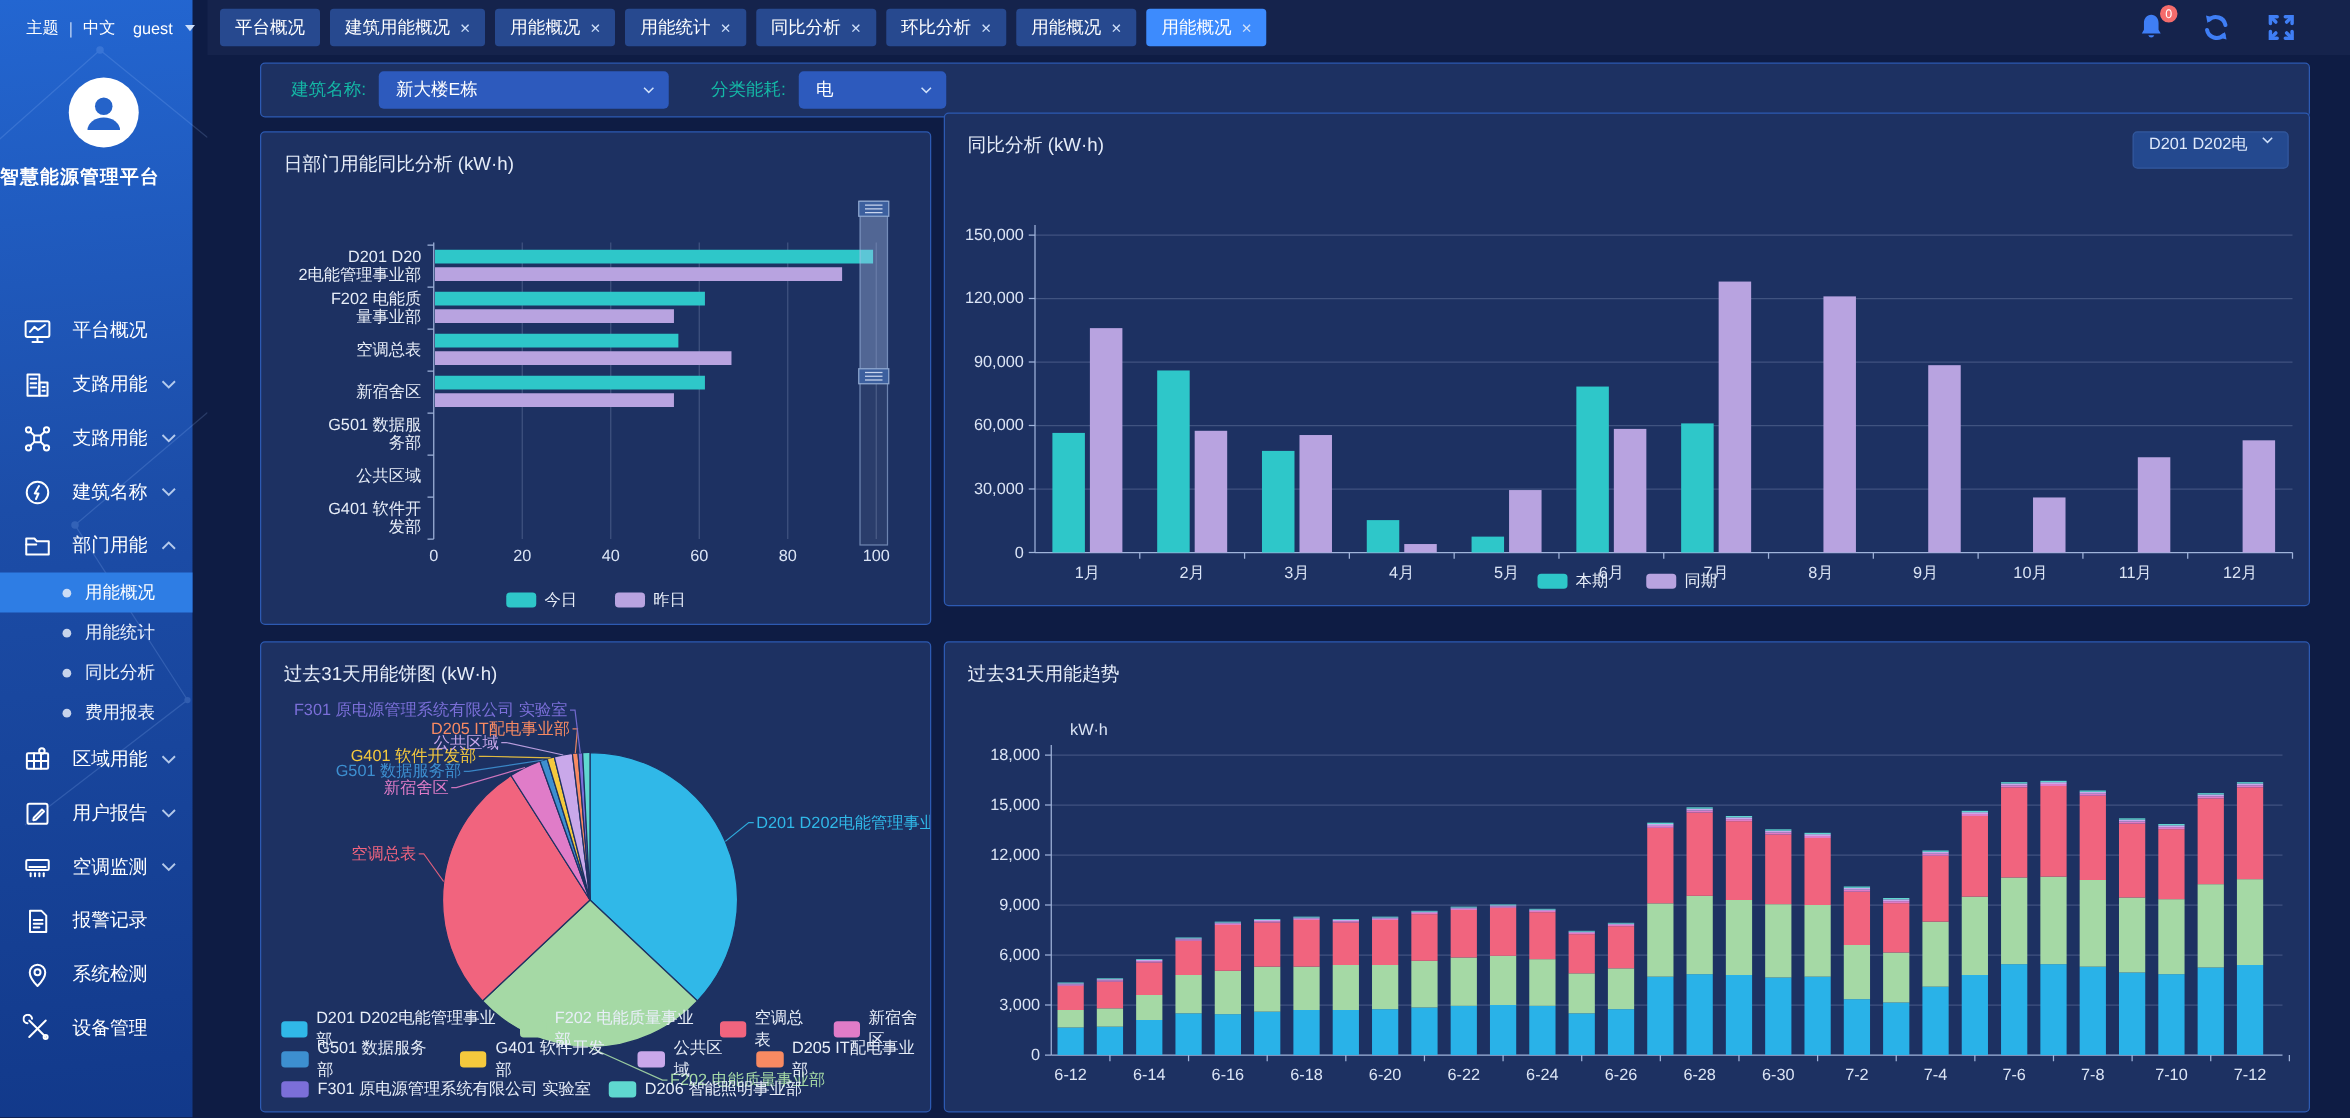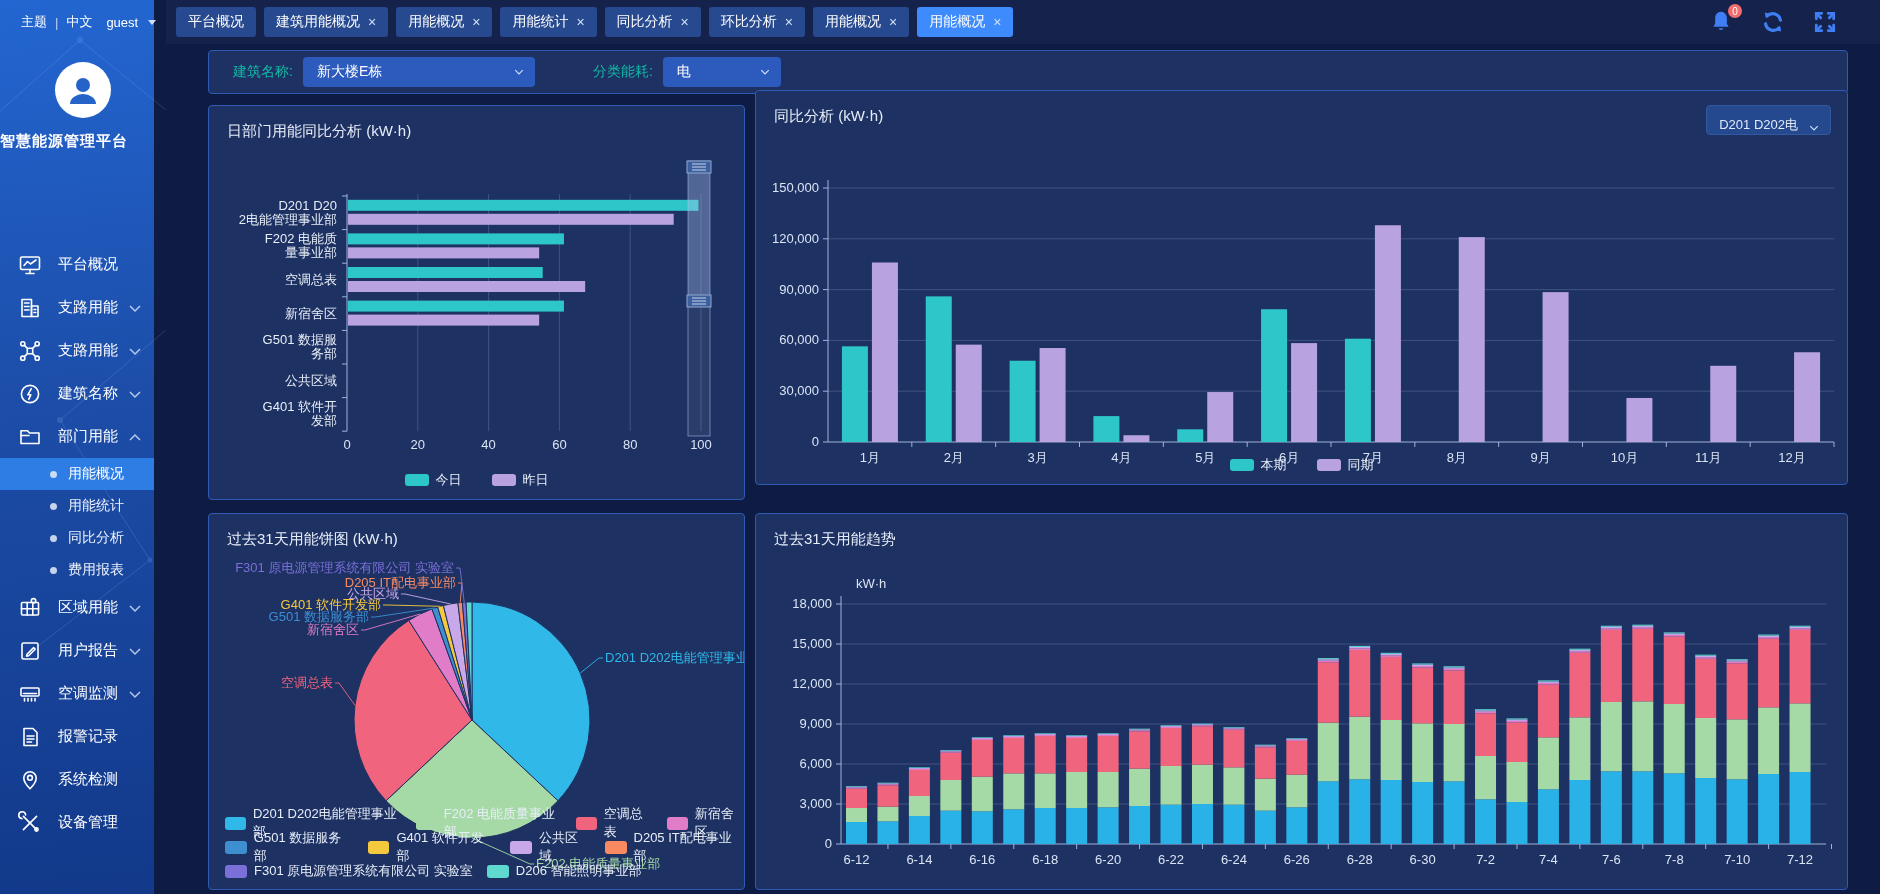--- a/index.html
+++ b/index.html
@@ -37,35 +37,35 @@
   .tab .tab-close { font-size:14px; color:#cfe0fa; line-height:1; cursor:pointer; }
   #topbar-icons { display:flex; align-items:center; gap:26px; margin-right:42px; }
   .tb-ic { position:relative; width:26px; height:26px; cursor:pointer; }
   .badge { position:absolute; top:-7px; right:-10px; min-width:18px; height:18px; border-radius:9px; background:#f56c6c; border:2px solid #15234c; color:#fff; font-size:10px; display:flex; align-items:center; justify-content:center; padding:0 3px; }
 
   
   .panel { position:absolute; background:#1d3162; border:1px solid #2d5ab2; border-radius:4px; overflow:hidden; }
   #filter-panel { left:208px; top:50px; width:1640px; height:44px; display:flex; align-items:center; gap:10px; padding-left:24px; }
   .f-label { font-size:14px; color:#14b8a6; }
   .f-select { display:flex; align-items:center; justify-content:space-between; background:#2d5abd; border-radius:4px; height:30px; padding:0 10px 0 14px; font-size:14px; color:#fff; cursor:pointer; }
-  .f-select.w1 { width:232px; margin-right:48px; }
+  .f-select.w1 { width:232px; margin-right:24px; }
   .f-select.w2 { width:118px; }
   #panelA { left:208px; top:105px; width:537px; height:395px; }
   #panelB { left:755px; top:90px; width:1093px; height:395px; }
   #panelC { left:208px; top:513px; width:537px; height:377px; }
   #panelD { left:755px; top:513px; width:1093px; height:377px; }
   .p-title { position:absolute; left:18px; top:16px; font-size:15px; color:#e6edf9; z-index:2; }
   .chart-svg { position:absolute; inset:0; }
   .hlegend { position:absolute; left:0; bottom:10px; width:100%; display:flex; justify-content:center; gap:30px; z-index:2; }
   .lg-item { display:flex; align-items:center; gap:7px; font-size:13px; color:#e8eef8; cursor:pointer; }
   .lg-sw { width:24px; height:12px; border-radius:3px; }
   #legendC { position:absolute; left:16px; bottom:6px; z-index:2; }
   #legendC .lrow { display:flex; gap:14px; height:24px; align-items:center; }
   #legendC .lg-sw { width:22px; height:13px; }
-  .panel-select { position:absolute; right:16px; top:14px; height:30px; display:flex; align-items:flex-end; gap:10px; background:#24498f; border:1px solid #33599f; border-radius:4px; padding:0 10px 0 12px; font-size:13px; color:#dfe9fb; cursor:pointer; z-index:2; }
+  .panel-select { position:absolute; right:16px; top:14px; height:30px; display:flex; align-items:flex-start; gap:10px; background:#24498f; border:1px solid #33599f; border-radius:4px; padding:0 10px 0 12px; font-size:13px; color:#dfe9fb; cursor:pointer; z-index:2; }
   .chev-sm { width:12px; height:12px; }
 </style>
 </head>
 <body>
 
 <div id="sidebar">
   <svg id="sb-deco" width="166" height="894">
     <polyline points="-10,120 80,40 166,110" fill="none" stroke="#9ec4ff" stroke-width="1"></polyline>
     <polyline points="166,330 60,420 150,560 20,660" fill="none" stroke="#9ec4ff" stroke-width="1"></polyline>
     <circle cx="80" cy="40" r="3" fill="#9ec4ff"></circle>

